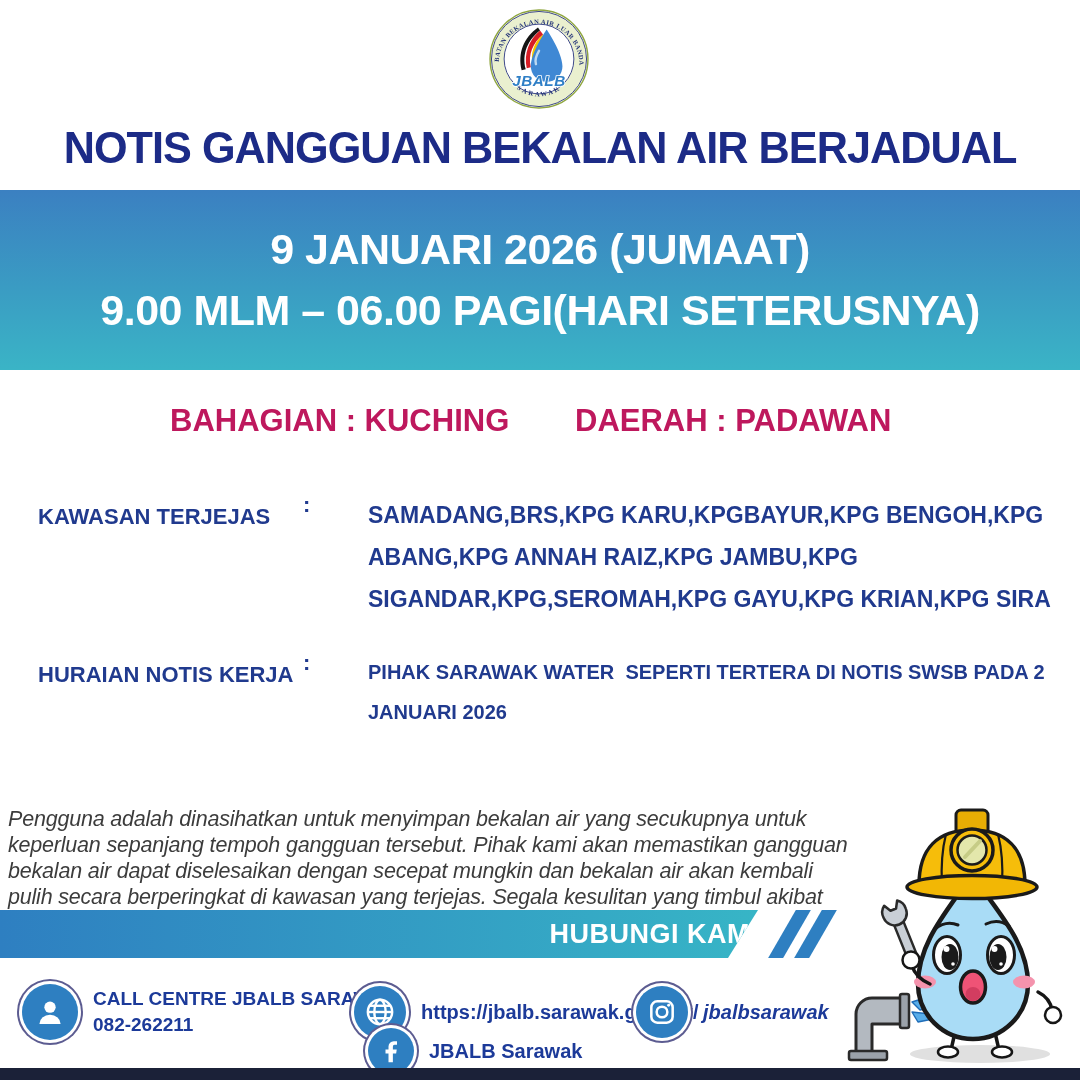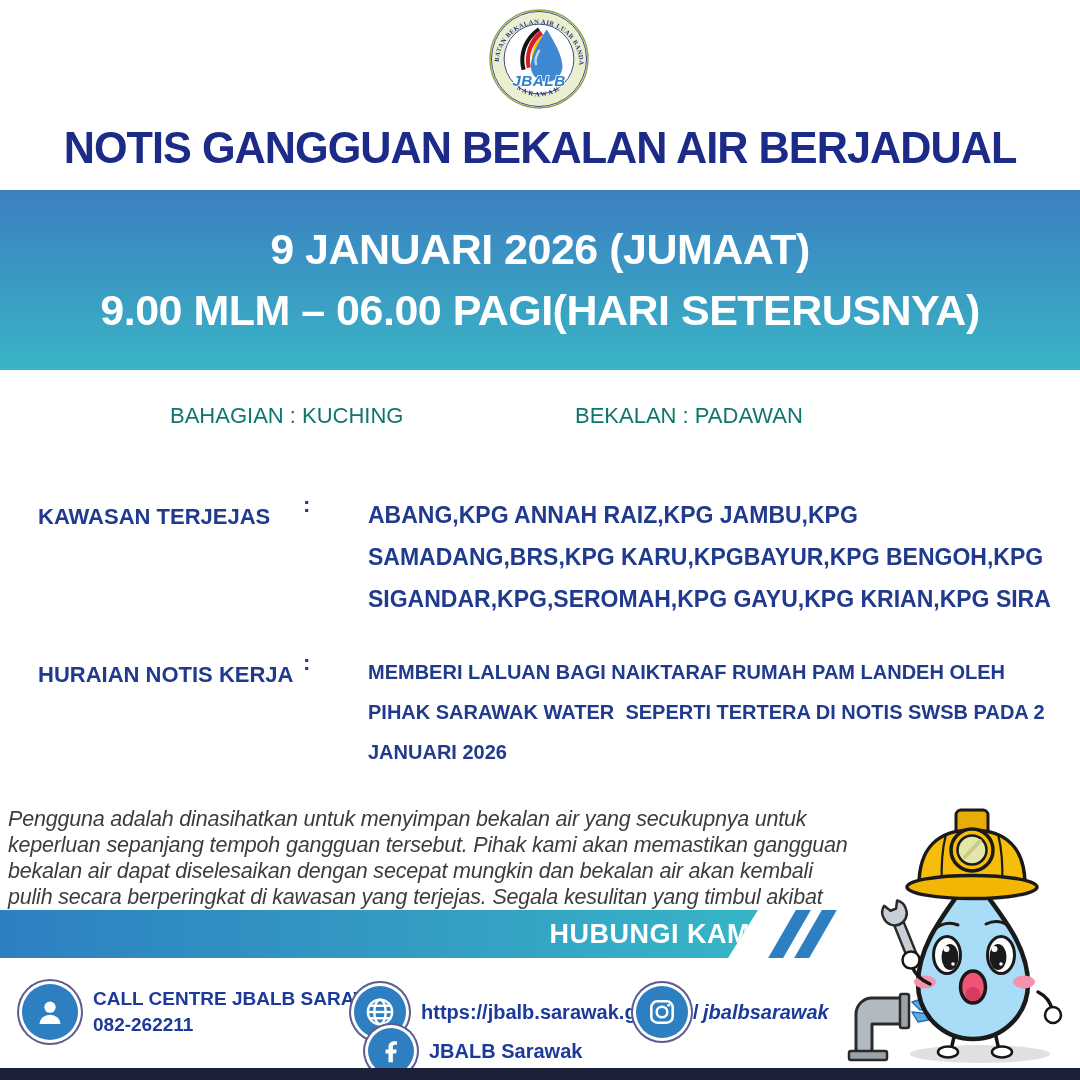--- a/index.html
+++ b/index.html
@@ -16,21 +16,21 @@
     transform:scaleX(0.96);
   }
   
   .banner{
     position:absolute;left:0;top:190px;width:1080px;height:180px;
     background:linear-gradient(180deg,#3b80c1 0%,#3a9cc3 55%,#3ab4c6 100%);
     display:flex;flex-direction:column;justify-content:center;align-items:center;gap:12px;
   }
   .banner .bline{color:#ffffff;font-size:43px;font-weight:bold;letter-spacing:-0.5px;white-space:pre;}
   
-  .region{position:absolute;top:403px;font-size:22px;font-weight:normal;color:#0f766e;white-space:pre;}
+  .region{position:absolute;top:403px;font-size:31px;font-weight:bold;color:#be185d;white-space:pre;}
   .region.bahagian{left:170px;}
   .region.daerah{left:575px;}
   
   .section{position:absolute;left:0;width:1080px;color:#203a8e;font-weight:bold;}
   .sec-label{position:absolute;left:38px;top:12px;font-size:22px;white-space:pre;}
   .sec-colon{position:absolute;left:303px;top:0;font-size:22px;}
   .sec-lines{position:absolute;left:368px;top:2px;}
   .kawasan .sec-lines .tline{font-size:23px;line-height:42px;white-space:pre;}
   .huraian .sec-lines .tline{font-size:20px;line-height:40px;white-space:pre;}
   .kawasan{top:492px;}
@@ -104,37 +104,36 @@
   </div>
 
   <div class="title">NOTIS GANGGUAN BEKALAN AIR BERJADUAL</div>
 
   <div class="banner">
     <div class="bline">9 JANUARI 2026 (JUMAAT)</div>
     <div class="bline">9.00 MLM – 06.00 PAGI(HARI SETERUSNYA)</div>
   </div>
 
   <div class="region bahagian">BAHAGIAN : KUCHING</div>
-  <div class="region daerah">BEKALAN : PADAWAN</div>
+  <div class="region daerah">DAERAH : PADAWAN</div>
 
   <div class="section kawasan">
     <div class="sec-label">KAWASAN TERJEJAS</div>
     <div class="sec-colon">:</div>
     <div class="sec-lines">
+      <div class="tline">SAMADANG,BRS,KPG KARU,KPGBAYUR,KPG BENGOH,KPG</div>
       <div class="tline">ABANG,KPG ANNAH RAIZ,KPG JAMBU,KPG</div>
-      <div class="tline">SAMADANG,BRS,KPG KARU,KPGBAYUR,KPG BENGOH,KPG</div>
       <div class="tline">SIGANDAR,KPG,SEROMAH,KPG GAYU,KPG KRIAN,KPG SIRA</div>
     </div>
   </div>
 
   <div class="section huraian">
     <div class="sec-label">HURAIAN NOTIS KERJA</div>
     <div class="sec-colon">:</div>
     <div class="sec-lines">
-      <div class="tline">MEMBERI LALUAN BAGI NAIKTARAF RUMAH PAM LANDEH OLEH</div>
       <div class="tline">PIHAK SARAWAK WATER  SEPERTI TERTERA DI NOTIS SWSB PADA 2</div>
       <div class="tline">JANUARI 2026</div>
     </div>
   </div>
 
   <p class="disclaimer">Pengguna adalah dinasihatkan untuk menyimpan bekalan air yang secukupnya untuk keperluan sepanjang tempoh gangguan tersebut. Pihak kami akan memastikan gangguan bekalan air dapat diselesaikan dengan secepat mungkin dan bekalan air akan kembali pulih secara berperingkat di kawasan yang terjejas. Segala kesulitan yang timbul akibat gangguan ini adalah sangat dikesali.</p>
 
   <div class="contact-bar">
     <span>HUBUNGI KAMI</span>
   </div>

